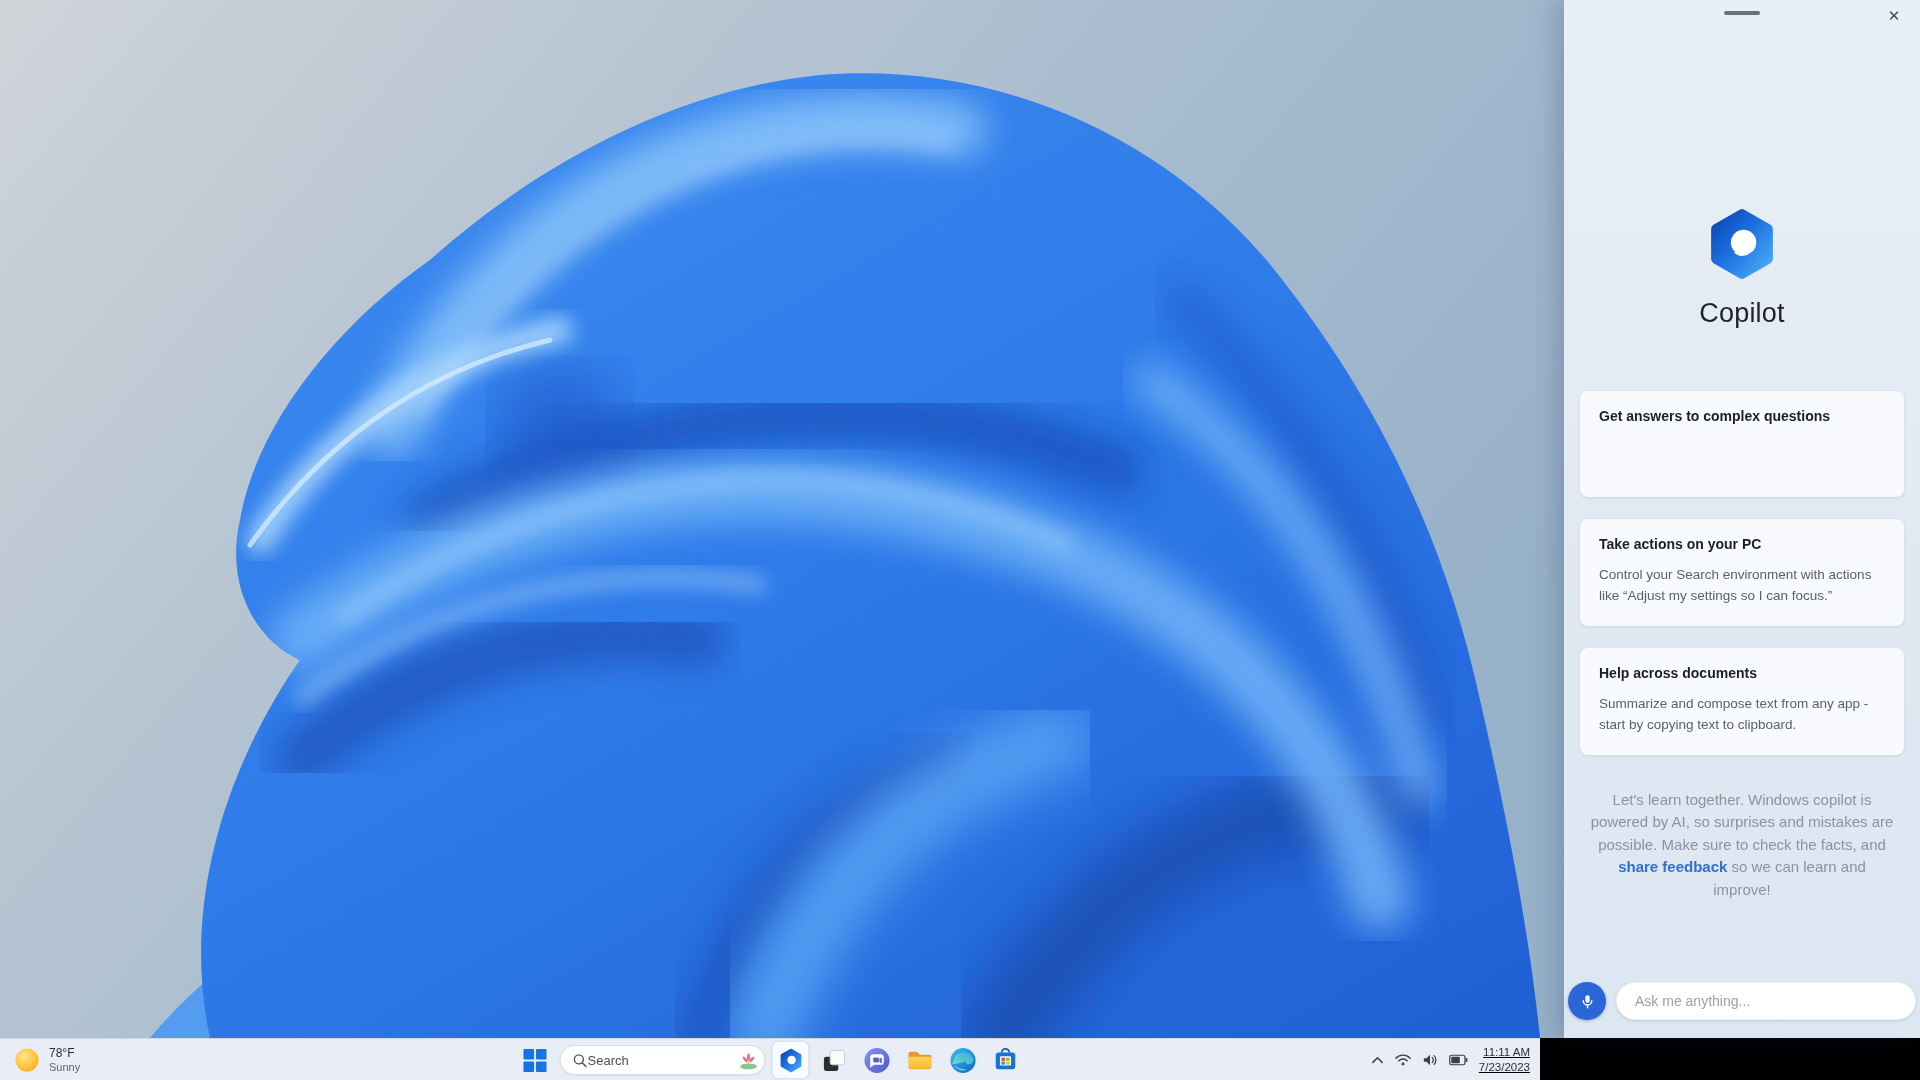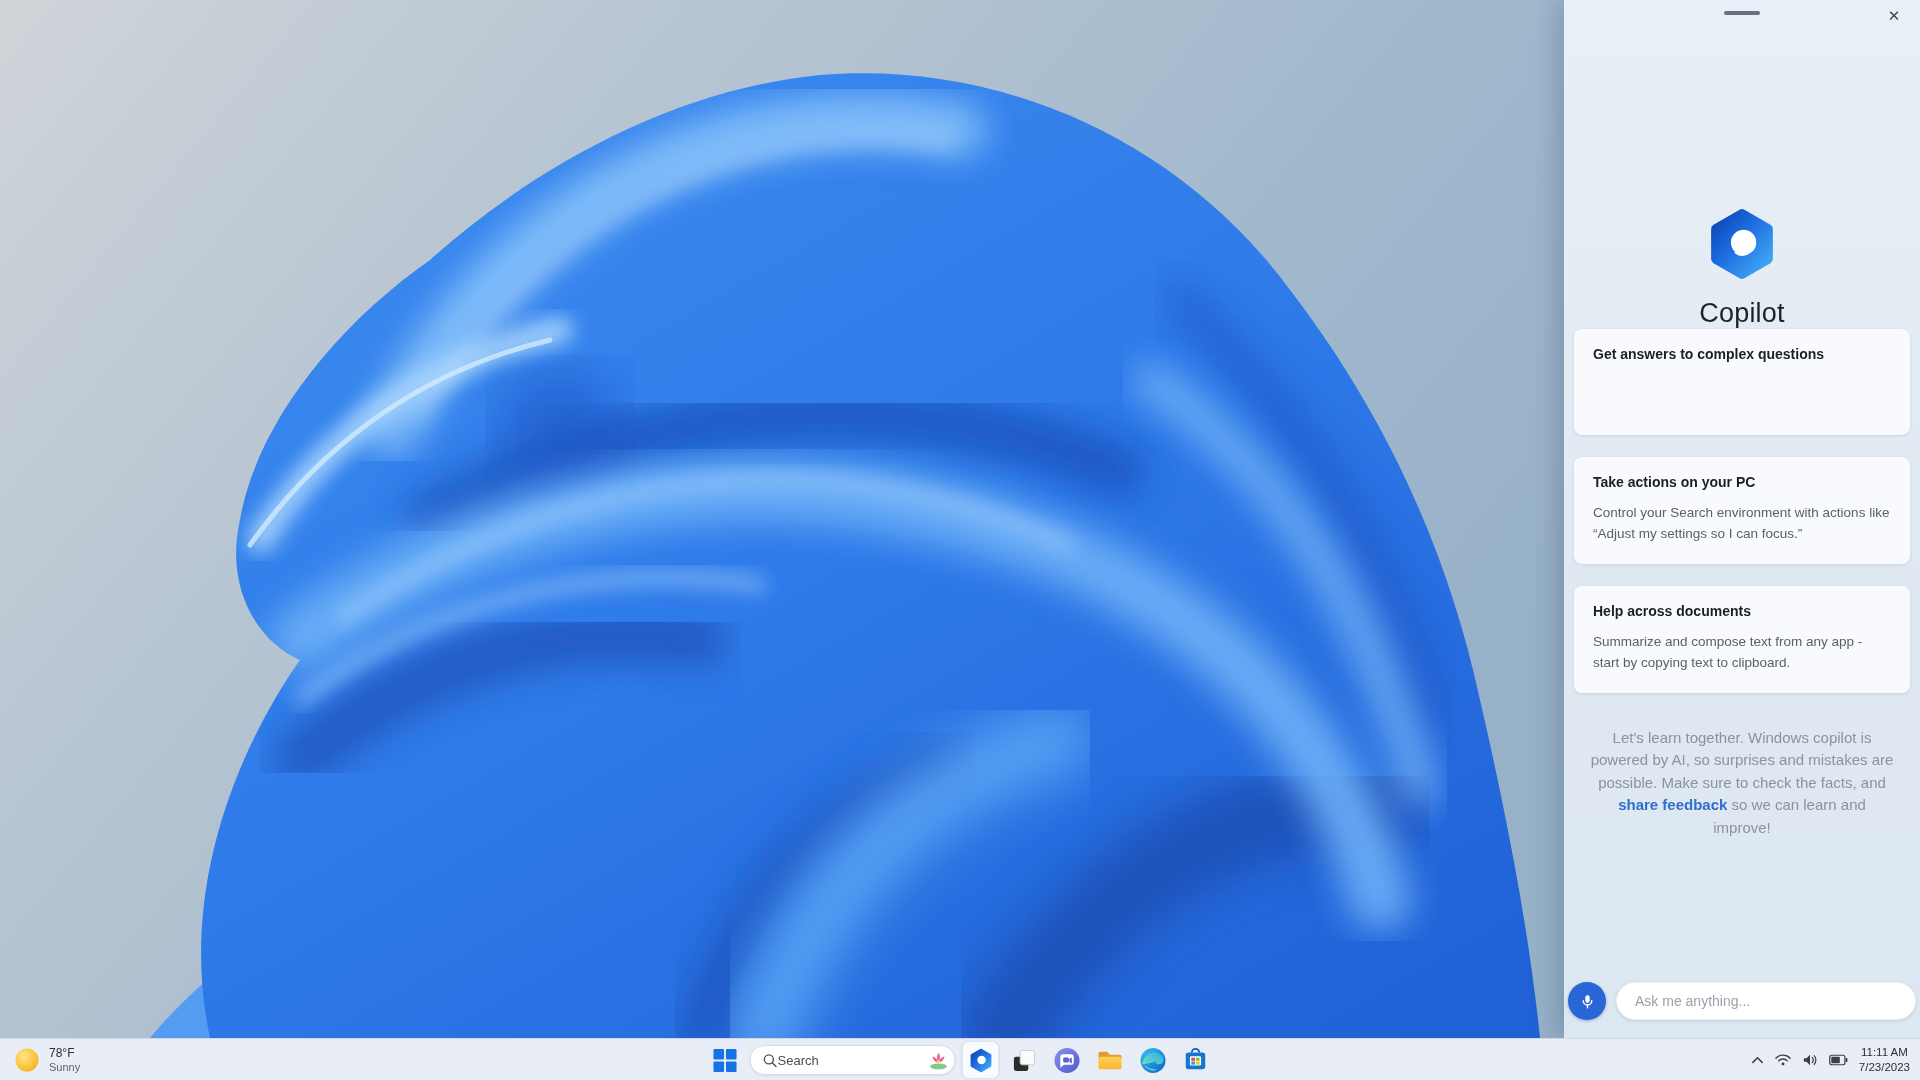--- a/index.html
+++ b/index.html
@@ -20,60 +20,60 @@
   }
   .panel-top { position:relative; height:30px; flex:none; }
   .drag-handle { position:absolute; left:50%; top:11px; transform:translateX(-50%);
     width:36px; height:4px; border-radius:2px; background:#64717f; cursor:pointer; }
   .close-btn { position:absolute; right:14px; top:4px; width:24px; height:24px;
     display:flex; align-items:center; justify-content:center;
     color:#41474d; font-size:15px; cursor:pointer; }
   .logo-wrap { margin-top:176px; display:flex; justify-content:center; flex:none; }
   .panel-title { margin-top:16px; text-align:center; font-size:27px; font-weight:400;
     color:#1e2227; letter-spacing:.2px; flex:none; }
-  .cards { padding:0 10px; flex:none; }
+  .cards { margin-top:62px; padding:0 16px; flex:none; }
   .card { background:#f8fafd; border-radius:8px; padding:17px 19px 19px;
     box-shadow:0 1px 3px rgba(60,80,110,.14); margin-bottom:22px; min-height:106px; cursor:pointer; }
   .card-title { font-size:14px; font-weight:700; color:#1b1f24; margin-bottom:13px; }
   .card-body { font-size:13.5px; color:#5b6168; line-height:1.55; }
   .disclaimer { margin-top:12px; padding:0 26px; text-align:center;
     font-size:15px; color:#8b939d; line-height:1.5; }
   .disclaimer .link { color:#2f6fce; font-weight:700; cursor:pointer; }
   .input-row { margin-top:auto; flex:none; display:flex; align-items:center;
     gap:10px; padding:0 4px 18px; }
   .mic-btn { width:38px; height:38px; border-radius:50%; background:#2a66d8; border:none;
     display:flex; align-items:center; justify-content:center; cursor:pointer; flex:none;
     box-shadow:0 1px 3px rgba(20,50,120,.35); }
   .ask-input { flex:1; height:38px; border-radius:19px; border:1px solid #eef1f5;
     background:#ffffff; padding:0 18px; font-size:14px; color:#333;
     box-shadow:0 1px 3px rgba(50,70,100,.18); outline:none;
     font-family:"Liberation Sans", sans-serif; }
   .ask-input::placeholder { color:#9aa2ab; }
 
   
-  .taskbar { position:absolute; left:0; bottom:0; width:1920px; height:42px;
+  .taskbar { position:absolute; left:0; bottom:0; width:1540px; height:42px;
     background:#e9edf5; border-top:1px solid rgba(110,125,150,.20); }
   .tb-left { position:absolute; left:14px; top:0; height:42px;
     display:flex; align-items:center; gap:9px; cursor:pointer; }
   .weather-text { display:flex; flex-direction:column; justify-content:center; line-height:1.25; }
   .weather-temp { font-size:12px; color:#2b2f33; }
   .weather-cond { font-size:11px; color:#5f6368; }
   .tb-center { position:absolute; left:50%; top:0; height:42px; transform:translateX(-50%);
     display:flex; align-items:center; gap:7px; }
   .tb-btn { width:36px; height:36px; border-radius:6px; display:flex; align-items:center;
     justify-content:center; cursor:pointer; }
   .tb-btn.active { background:rgba(252,254,255,.85); box-shadow:0 0 2px rgba(120,140,170,.4); }
   .search-pill { width:206px; height:30px; border-radius:15px; background:#ffffff;
     border:1px solid #d8dde6; display:flex; align-items:center; gap:0;
     padding:0 5px 0 12px; cursor:pointer; box-shadow:0 1px 2px rgba(80,100,130,.10); }
   .search-label { flex:1; font-size:13px; color:#4a4d52; }
   .tb-right { position:absolute; right:10px; top:0; height:42px;
     display:flex; align-items:center; gap:11px; }
   .tray-icon { display:flex; align-items:center; justify-content:center; cursor:pointer; }
-  .clock { text-align:center; line-height:1.3; cursor:pointer; }
+  .clock { text-align:right; line-height:1.3; cursor:pointer;text-decoration:underline; }
   .clock-time, .clock-date { font-size:11.5px; color:#2b2f33; }
 </style>
 </head>
 <body>
 
 <div class="screen">
 
   <div class="wallpaper">
     <svg viewBox="0 0 1564 1038" preserveAspectRatio="none">
       <defs>

